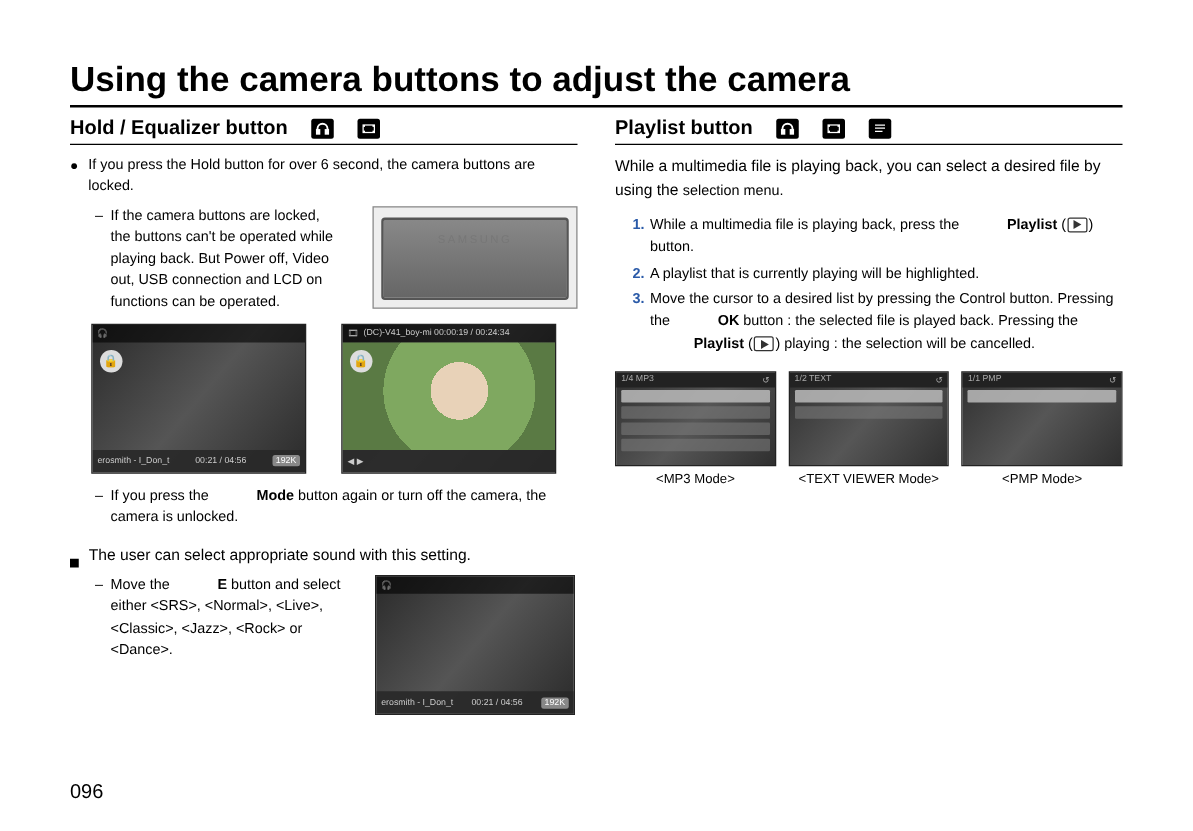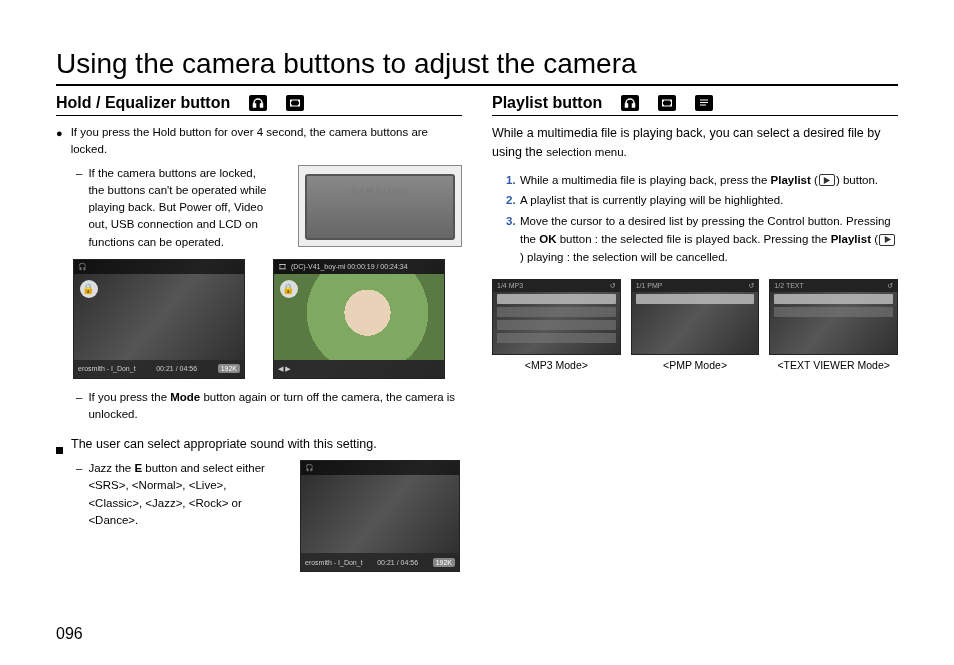--- a/index.html
+++ b/index.html
@@ -7,21 +7,21 @@
     font-family: Arial, Helvetica, sans-serif;
     width: 954px;
     height: 665px;
     background: #fff;
     color: #000;
     position: relative;
     padding: 48px 56px 30px 56px;
   }
   .page-title {
     font-size: 28px;
-    font-weight: normal;
+    font-weight: bold;
     border-bottom: 2px solid #000;
     padding-bottom: 4px;
     margin-bottom: 8px;
   }
   .columns {
     display: flex;
     gap: 30px;
   }
   .col { flex: 1; }
   .section-heading {
@@ -145,21 +145,21 @@
   .mode-fig .scrn .list {
     position:absolute; top:14px; left:4px; right:4px;
     display:flex; flex-direction:column; gap:3px;
   }
   .mode-fig .scrn .row {
     height:10px; background:rgba(120,120,120,0.6); border-radius:1px;
   }
   .mode-fig .scrn .row.hl { background:rgba(180,180,180,0.9); }
   .mode-caption { font-size:10.5px; margin-top:4px; }
   .page-num { position:absolute; bottom:22px; left:56px; font-size:16px; }
-  b { font-weight: bold; }
+  b { font-weight: bold; margin-left: 35px; }
 </style>
 </head>
 <body>
 
 <h1 class="page-title">Using the camera buttons to adjust the camera</h1>
 
 <div class="columns">
 
   <div class="col">
     <div class="section-heading">
@@ -177,21 +177,21 @@
             <rect x="3" y="6" width="3" height="3"></rect>
             <rect x="3" y="15" width="3" height="3"></rect>
             <rect x="18" y="6" width="3" height="3"></rect>
             <rect x="18" y="15" width="3" height="3"></rect>
           </svg>
       </span>
     </div>
 
     <div class="bullet-row body-text">
       <span class="bullet-dot">●</span>
-      <span>If you press the Hold button for over 4 second, the camera buttons are locked.</span>
+      <span>If you press the Hold button for over 6 second, the camera buttons are locked.</span>
     </div>
 
     <div class="indent-row">
       <div class="dash-block">
         <span class="dash">–</span>
         <span>If the camera buttons are locked, the buttons can't be operated while playing back. But Power off, Video out, USB connection and LCD on functions can be operated.</span>
       </div>
       <div class="fig camera">
         <div class="brand">SAMSUNG</div>
       </div>
@@ -231,21 +231,21 @@
 
     <div class="bullet-row body-text" style="font-size:12.5px;align-items:flex-end;">
       <span class="square-bullet"></span>
       <span>The user can select appropriate sound with this setting.</span>
     </div>
 
     <div class="indent-row" style="margin-top:6px;">
       <div class="dash-block" style="max-width:200px;">
         <span class="dash">–</span>
         <span>
-          <span>Jazz the </span><b>E</b><span> button and select either &lt;SRS&gt;, &lt;Normal&gt;, &lt;Live&gt;, &lt;Classic&gt;, &lt;Jazz&gt;, &lt;Rock&gt; or &lt;Dance&gt;.</span>
+          <span>Move the </span><b>E</b><span> button and select either &lt;SRS&gt;, &lt;Normal&gt;, &lt;Live&gt;, &lt;Classic&gt;, &lt;Jazz&gt;, &lt;Rock&gt; or &lt;Dance&gt;.</span>
         </span>
       </div>
       <div class="fig player" style="width:160px;height:112px;">
         <div class="topbar">
           <span>🎧</span>
         </div>
         <div class="bottombar">
           <span>erosmith - I_Don_t</span>
           <span>00:21 / 04:56</span>
           <span class="tag">192K</span>
@@ -316,39 +316,39 @@
             <div class="row"></div>
             <div class="row"></div>
             <div class="row"></div>
           </div>
         </div>
         <div class="mode-caption">&lt;MP3 Mode&gt;</div>
       </div>
       <div class="mode-fig">
         <div class="scrn">
           <div class="tb">
-              <span>1/1   PMP</span>
-              <span>↺</span>
-            </div>
-          <div class="list">
-            <div class="row hl"></div>
-          </div>
-        </div>
-        <div class="mode-caption">&lt;PMP Mode&gt;</div>
-      </div>
-      <div class="mode-fig">
-        <div class="scrn">
-          <div class="tb">
               <span>1/2   TEXT</span>
               <span>↺</span>
             </div>
           <div class="list">
             <div class="row hl"></div>
             <div class="row"></div>
           </div>
         </div>
         <div class="mode-caption">&lt;TEXT VIEWER Mode&gt;</div>
       </div>
+      <div class="mode-fig">
+        <div class="scrn">
+          <div class="tb">
+              <span>1/1   PMP</span>
+              <span>↺</span>
+            </div>
+          <div class="list">
+            <div class="row hl"></div>
+          </div>
+        </div>
+        <div class="mode-caption">&lt;PMP Mode&gt;</div>
+      </div>
     </div>
   </div>
 </div>
 
 <div class="page-num">096</div>
 
 </body></html>

